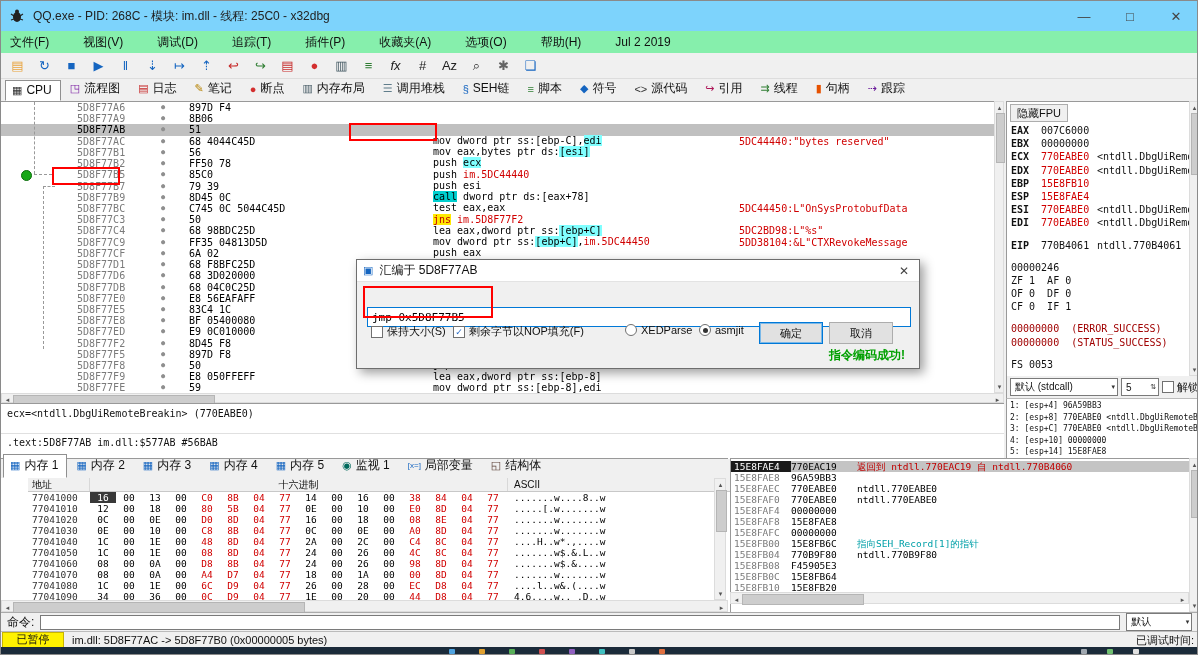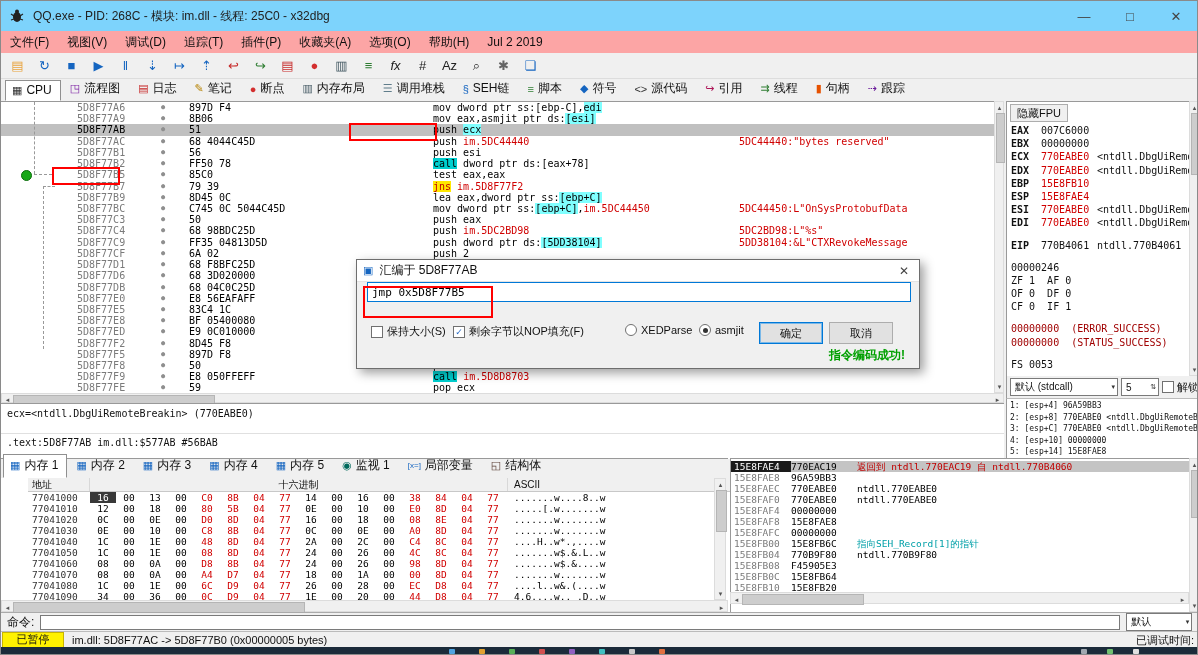--- a/index.html
+++ b/index.html
@@ -8,21 +8,21 @@
        overflow:hidden;box-sizing:border-box;border:1px solid #8A8A8A;}
   .abs{position:absolute;}
 
   
   #titlebar{left:0;top:0;width:1198px;height:30px;background:#7dd3fc;border-bottom:1px solid #DADADA;display:flex;align-items:center;}
   #title-text{margin-left:8px;color:#222;}
   .wctl{width:46px;height:30px;display:flex;align-items:center;justify-content:center;color:#444;font-size:13px;}
   #win-controls{margin-left:auto;display:flex;}
 
   
-  #menubar{left:0;top:30px;width:1198px;height:22px;background:#fca5a5;display:flex;align-items:center;}
+  #menubar{left:0;top:30px;width:1198px;height:22px;background:#86efac;display:flex;align-items:center;gap:16px;}
   .menu-item{padding:2px 9px;color:#111;}
 
   
   #toolbar{left:0;top:52px;width:1198px;height:26px;background:#F0F0F0;border-bottom:1px solid #DDD;display:flex;align-items:center;padding-left:3px;box-sizing:border-box;}
   .ticon{width:23px;height:21px;margin:0 1px;display:flex;align-items:center;justify-content:center;font-size:13px;border:1px solid transparent;border-radius:2px;font-style:normal;}
 
   
   #tabbar{left:0;top:78px;width:1198px;height:22px;background:#F0F0F0;display:flex;align-items:flex-end;padding-left:4px;box-sizing:border-box;}
   .tab{display:flex;align-items:center;gap:4px;padding:2px 8px 3px 6px;margin-right:2px;border:1px solid transparent;white-space:nowrap;}
   .tab.active{background:#FFFFFF;border:1px solid #909090;border-bottom-color:#FFF;}
@@ -30,21 +30,21 @@
 
   
   #disasm{left:0;top:100px;width:1003px;height:292px;background:#FFF;border-top:1px solid #999;overflow:hidden;}
   .drow{display:flex;height:11.23px;line-height:11.4px;font-family:"DejaVu Sans Mono",monospace;font-size:10px;white-space:pre;gap:20px;}
   .drow.sel{background:#C0C0C0;}
   .dgut{width:56px;flex:none;}
   .daddr{width:60px;flex:none;color:#7A7A7A;}
   .sel .daddr{color:#000;}
   .ddot{width:12px;flex:none;color:#8F8F8F;text-align:center;font-size:7px;line-height:11px;}
   .dbytes{width:224px;flex:none;color:#000;}
-  .dtext{width:286px;flex:none;color:#000;}
+  .dtext{width:286px;flex:none;color:#000;margin-top:33px;}
   .dcomment{color:#D00000;flex:1;overflow:hidden;}
   .c-addr{color:#D00000;}
   .c-callbg{background:#00CFCF;color:#000;}
   .c-jmpbg{background:#FFE800;color:#C00000;}
   .c-memhl{background:#80FFFF;}
 
   
   .jline{border-left:1px dashed #999;}
   .jlineh{border-top:1px dashed #999;}
   .anno{border:2px solid #FF0000;z-index:6;pointer-events:none;}
@@ -126,21 +126,21 @@
   #taskbar{left:0;top:646px;width:1198px;height:9px;background:#1B2B3A;}
   .tkdot{position:absolute;top:2px;width:6px;height:5px;border-radius:1px;}
 
   
   #dialog{left:355px;top:258px;width:562px;height:108px;background:#F0F0F0;border:1px solid #6E6E6E;
           box-shadow:4px 4px 10px rgba(0,0,0,0.38);z-index:50;}
   #dlg-title{position:absolute;left:0;top:0;width:100%;height:22px;background:#FFFFFF;border-bottom:1px solid #E3E3E3;display:flex;align-items:center;box-sizing:border-box;}
   #dlg-icon{margin-left:6px;color:#1565C0;font-size:11px;}
   #dlg-title-text{margin-left:6px;font-size:12px;}
   #dlg-close{margin-left:auto;width:30px;height:22px;display:flex;align-items:center;justify-content:center;color:#444;}
-  #dlg-input{position:absolute;left:10px;top:22px;width:534px;height:18px;border:1px solid #0078D7;background:#FFF;
+  #dlg-input{position:absolute;left:10px;top:47px;width:534px;height:18px;border:1px solid #0078D7;background:#FFF;
              font-family:"DejaVu Sans Mono",monospace;font-size:11px;padding:0 4px;}
   #dlg-anno{position:absolute;left:6px;top:26px;width:126px;height:28px;}
   .dlg-ctl{position:absolute;top:64px;display:flex;align-items:center;gap:4px;font-size:11px;white-space:nowrap;}
   .radio{width:10px;height:10px;border-radius:50%;background:#FFF;border:1px solid #707070;display:inline-flex;align-items:center;justify-content:center;flex:none;}
   .radio .dot{width:5px;height:5px;border-radius:50%;background:#333;}
   .dbtn{position:absolute;top:62px;height:20px;width:62px;background:#E1E1E1;border:1px solid #ADADAD;
         display:flex;align-items:center;justify-content:center;font-size:11px;}
   .dbtn.focus{border:1px solid #0078D7;box-shadow:inset 0 0 0 1px #7AB8E8;}
   #dlg-status{position:absolute;right:14px;top:87px;color:#00A000;font-weight:bold;font-size:12px;}
 </style>
@@ -257,21 +257,21 @@
       </div>
       <div class="tab">
         <span class="tabicon" style="color: rgb(106, 27, 154);">⇢</span>
         <span>跟踪</span>
       </div>
     </div>
 
   <div id="disasm" class="abs">
     <div id="disasm-rows">
         <div class="drow"><span class="dgut"></span><span class="daddr">5D8F77A6</span><span class="ddot">●</span><span class="dbytes">897D F4</span><span class="dtext"><span>mov dword ptr ss:[ebp-C],</span><span class="c-memhl">edi</span></span><span class="dcomment"></span></div>
-        <div class="drow"><span class="dgut"></span><span class="daddr">5D8F77A9</span><span class="ddot">●</span><span class="dbytes">8B06</span><span class="dtext"><span>mov eax,asmjit ptr ds:</span><span class="c-memhl">[esi]</span></span><span class="dcomment"></span></div>
+        <div class="drow"><span class="dgut"></span><span class="daddr">5D8F77A9</span><span class="ddot">●</span><span class="dbytes">8B06</span><span class="dtext"><span>mov eax,bytes ptr ds:</span><span class="c-memhl">[esi]</span></span><span class="dcomment"></span></div>
         <div class="drow sel"><span class="dgut"></span><span class="daddr">5D8F77AB</span><span class="ddot">●</span><span class="dbytes">51</span><span class="dtext"><span>push </span><span class="c-memhl">ecx</span></span><span class="dcomment"></span></div>
         <div class="drow"><span class="dgut"></span><span class="daddr">5D8F77AC</span><span class="ddot">●</span><span class="dbytes">68 4044C45D</span><span class="dtext"><span>push </span><span class="c-addr">im.5DC44440</span></span><span class="dcomment">5DC44440:"bytes_reserved"</span></div>
         <div class="drow"><span class="dgut"></span><span class="daddr">5D8F77B1</span><span class="ddot">●</span><span class="dbytes">56</span><span class="dtext"><span>push esi</span></span><span class="dcomment"></span></div>
         <div class="drow"><span class="dgut"></span><span class="daddr">5D8F77B2</span><span class="ddot">●</span><span class="dbytes">FF50 78</span><span class="dtext"><span class="c-callbg">call</span><span> dword ptr ds:[eax+78]</span></span><span class="dcomment"></span></div>
         <div class="drow"><span class="dgut"></span><span class="daddr">5D8F77B5</span><span class="ddot">●</span><span class="dbytes">85C0</span><span class="dtext"><span>test eax,eax</span></span><span class="dcomment"></span></div>
         <div class="drow"><span class="dgut"></span><span class="daddr">5D8F77B7</span><span class="ddot">●</span><span class="dbytes">79 39</span><span class="dtext"><span class="c-jmpbg">jns</span><span> </span><span class="c-addr">im.5D8F77F2</span></span><span class="dcomment"></span></div>
         <div class="drow"><span class="dgut"></span><span class="daddr">5D8F77B9</span><span class="ddot">●</span><span class="dbytes">8D45 0C</span><span class="dtext"><span>lea eax,dword ptr ss:</span><span class="c-memhl">[ebp+C]</span></span><span class="dcomment"></span></div>
         <div class="drow"><span class="dgut"></span><span class="daddr">5D8F77BC</span><span class="ddot">●</span><span class="dbytes">C745 0C 5044C45D</span><span class="dtext"><span>mov dword ptr ss:</span><span class="c-memhl">[ebp+C]</span><span>,</span><span class="c-addr">im.5DC44450</span></span><span class="dcomment">5DC44450:L"OnSysProtobufData</span></div>
         <div class="drow"><span class="dgut"></span><span class="daddr">5D8F77C3</span><span class="ddot">●</span><span class="dbytes">50</span><span class="dtext"><span>push eax</span></span><span class="dcomment"></span></div>
         <div class="drow"><span class="dgut"></span><span class="daddr">5D8F77C4</span><span class="ddot">●</span><span class="dbytes">68 98BDC25D</span><span class="dtext"><span>push </span><span class="c-addr">im.5DC2BD98</span></span><span class="dcomment">5DC2BD98:L"%s"</span></div>

